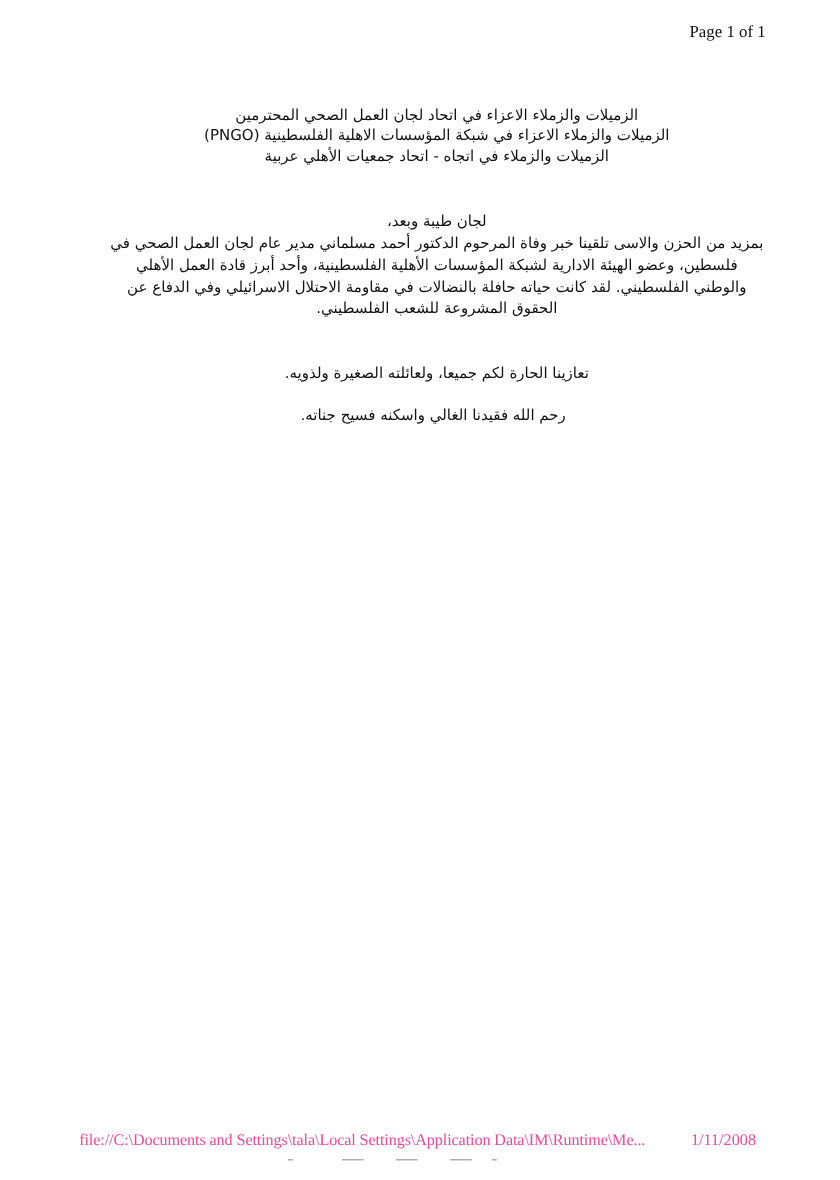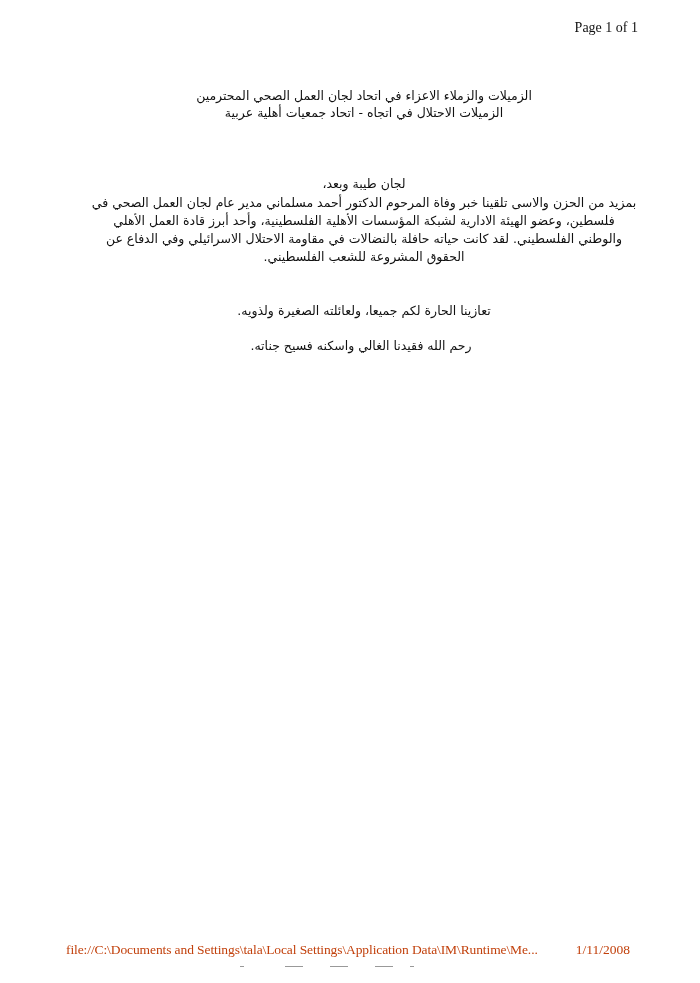--- a/index.html
+++ b/index.html
@@ -61,21 +61,21 @@
       top: 372px;
       line-height: 17px;
     }
     .footer {
       position: absolute;
       top: 942px;
       left: 66px;
       right: 70px;
       font-family: "Liberation Serif", serif;
       font-size: 13.5px;
-      color: #c2410c;
+      color: #ec4899;
       display: flex;
       justify-content: space-between;
       white-space: nowrap;
     }
     .footer .path { letter-spacing: -0.1px; }
     .scan-marks {
       position: absolute;
       top: 966px;
       left: 240px;
       width: 200px;
@@ -88,21 +88,22 @@
       background: #999;
     }
   </style>
 </head>
 <body>
 
 <div class="page-num">Page 1 of 1</div>
 
 <div class="block recipients rtl">
   <div>الزميلات والزملاء الاعزاء في اتحاد لجان العمل الصحي المحترمين</div>
-  <div>الزميلات الاحتلال في  اتجاه - اتحاد جمعيات أهلية عربية</div>
+  <div>الزميلات والزملاء الاعزاء في شبكة المؤسسات الاهلية الفلسطينية  (PNGO)</div>
+  <div>الزميلات والزملاء في  اتجاه - اتحاد جمعيات الأهلي عربية</div>
 </div>
 
 <div class="block greeting rtl">لجان طيبة وبعد،</div>
 
 <div class="block body-para rtl">بمزيد من الحزن والاسى تلقينا خبر وفاة المرحوم الدكتور أحمد مسلماني مدير عام  لجان العمل الصحي في فلسطين، وعضو الهيئة الادارية  لشبكة المؤسسات الأهلية الفلسطينية، وأحد أبرز قادة العمل الأهلي والوطني الفلسطيني. لقد كانت حياته حافلة بالنضالات في مقاومة الاحتلال الاسرائيلي وفي الدفاع عن الحقوق المشروعة للشعب الفلسطيني.</div>
 
 <div class="block condolence rtl">تعازينا الحارة لكم جميعا، ولعائلته الصغيرة ولذويه.</div>
 
 <div class="block prayer rtl">رحم الله فقيدنا الغالي واسكنه فسيح جناته.</div>
 

